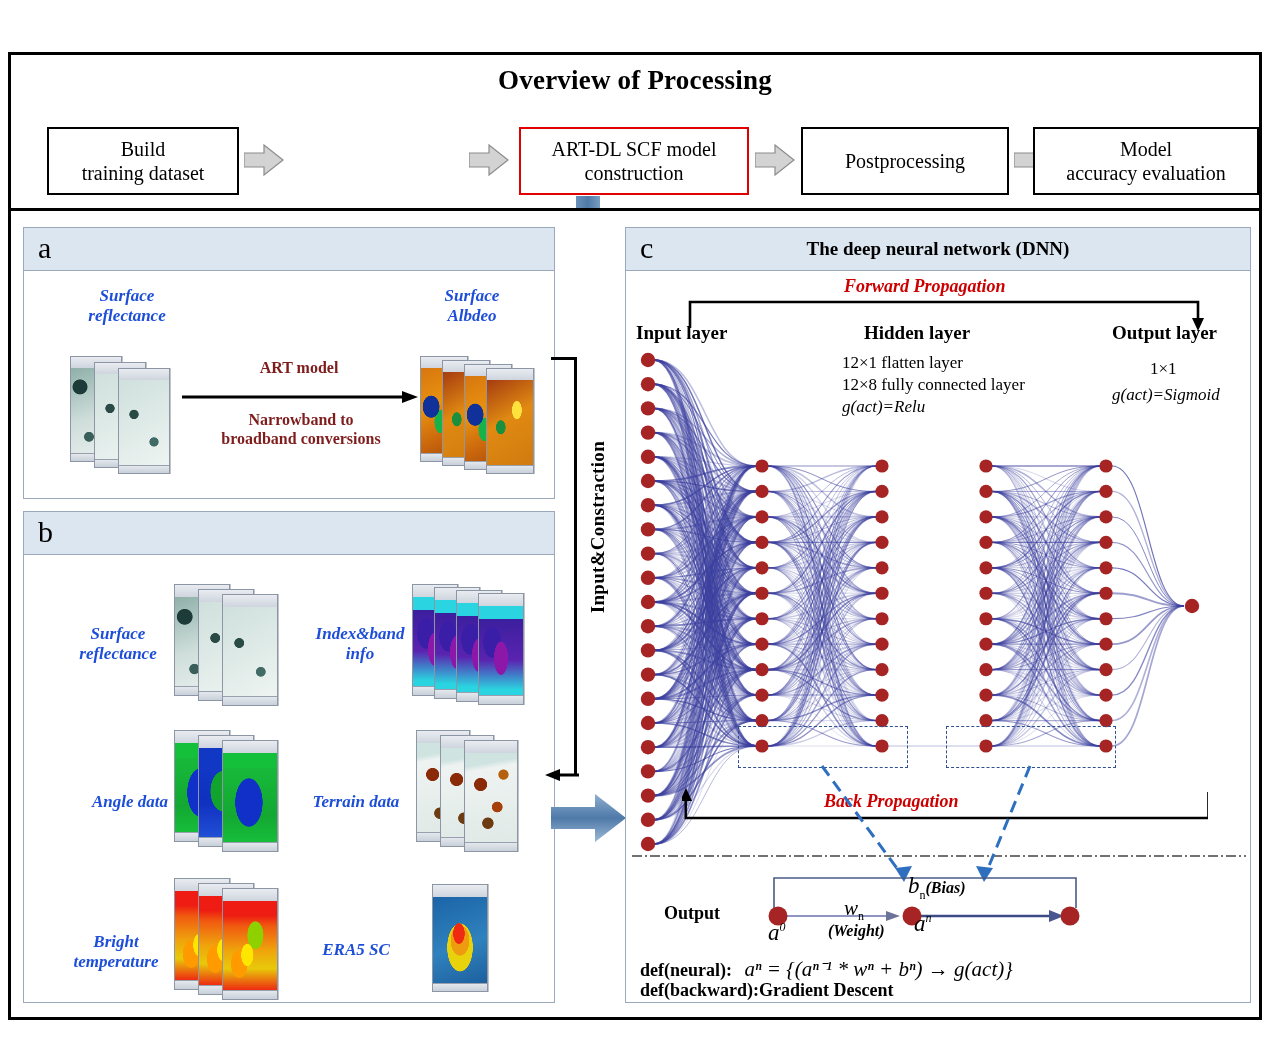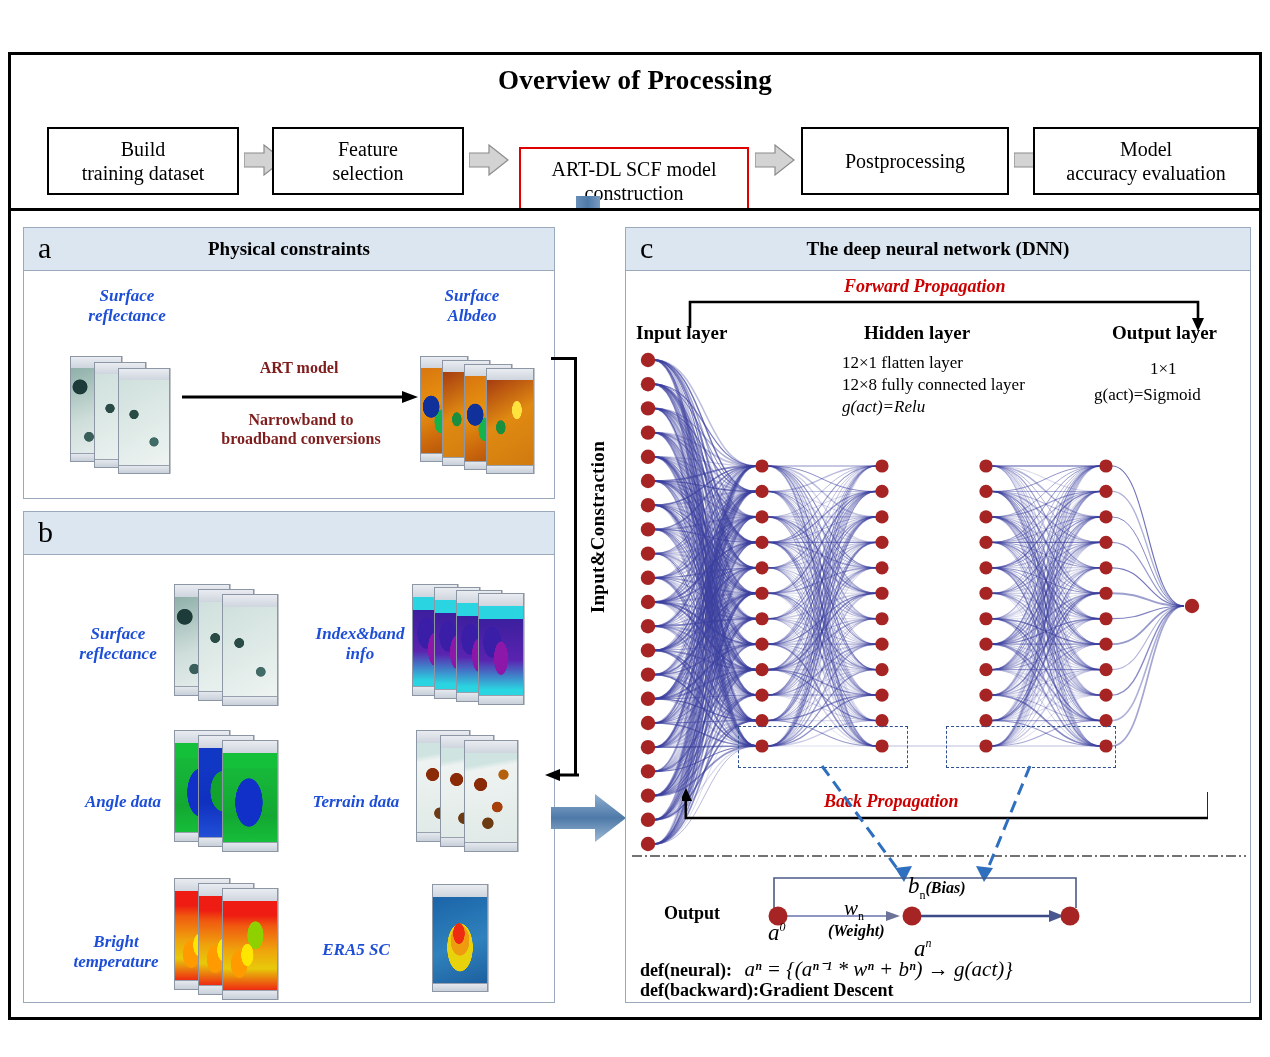--- a/index.html
+++ b/index.html
@@ -116,29 +116,25 @@
     <div id="overview-title">Overview of Processing</div>
 
     <div class="flow-box" style="left:36px;width:192px;height:68px;">
       <span style="white-space:pre-line">Build
 training dataset</span>
     </div>
     <svg class="flow-arrow" style="left:233px;" viewBox="0 0 40 34">
       <polygon points="0,10 20,10 20,2 39,17 20,32 20,24 0,24" fill="#d3d3d3" stroke="#8c8c8c" stroke-width="1.2"></polygon>
     </svg>
 
-    <div class="flow-box" style="left:261px;width:192px;height:68px;">
-      <span style="white-space:pre-line">Feature
-selection</span>
-    </div>
     <svg class="flow-arrow" style="left:458px;" viewBox="0 0 40 34">
       <polygon points="0,10 20,10 20,2 39,17 20,32 20,24 0,24" fill="#d3d3d3" stroke="#8c8c8c" stroke-width="1.2"></polygon>
     </svg>
 
-    <div class="flow-box red" style="left:508px;width:230px;height:68px;margin-top:20px;">
+    <div class="flow-box red" style="left:508px;width:230px;height:68px;">
       <span style="white-space:pre-line">ART-DL SCF model
 construction</span>
     </div>
     <svg class="flow-arrow" style="left:744px;" viewBox="0 0 40 34">
       <polygon points="0,10 20,10 20,2 39,17 20,32 20,24 0,24" fill="#d3d3d3" stroke="#8c8c8c" stroke-width="1.2"></polygon>
     </svg>
 
     <div class="flow-box" style="left:790px;width:208px;height:68px;">
       <span style="white-space:pre-line">Postprocessing</span>
     </div>
@@ -161,21 +157,20 @@
         </linearGradient>
       </defs>
     <polygon points="11,0 35,0 35,38 45,38 23,69 1,38 11,38" fill="url(#bgrad)"></polygon>
   </svg>
 
   <div class="frame" id="panels-frame">
 
     <div class="panel" style="left:12px;top:16px;width:532px;height:272px;">
       <div class="panel-head">
         <span class="panel-letter">a</span>
-        <span class="panel-head-title">Physical constraints</span>
       </div>
 
       <div class="lbl" style="left:28px;top:58px;width:150px;white-space:pre-line;">Surface
 reflectance</div>
       <div class="lbl" style="left:378px;top:58px;width:140px;white-space:pre-line;">Surface
 Albdeo</div>
 
       <div class="stack" style="left:46px;top:128px;width:104px;height:118px;">
         <div class="slab" style="left:0;width:52px;height:106px;">
             <div class="top"></div>
@@ -269,21 +264,21 @@
             <div class="img tex-index"></div>
             <div class="foot"></div>
           </div>
         <div class="slab" style="left:66px;top:9px;width:46px;height:112px;">
             <div class="top"></div>
             <div class="img tex-index"></div>
             <div class="foot"></div>
           </div>
       </div>
 
-      <div class="lbl" style="left:29px;top:280px;width:140px;">Angle data</div>
+      <div class="lbl" style="left:36px;top:280px;width:140px;">Angle data</div>
       <div class="stack" style="left:150px;top:218px;width:110px;height:124px;">
         <div class="slab" style="left:0;width:56px;height:112px;">
             <div class="top"></div>
             <div class="img tex-angle"></div>
             <div class="foot"></div>
           </div>
         <div class="slab" style="left:24px;top:5px;width:56px;height:112px;">
             <div class="top"></div>
             <div class="img tex-angle2"></div>
             <div class="foot"></div>
@@ -378,21 +373,21 @@
 
       <div class="lay-title" style="left:10px;top:94px;">Input layer</div>
       <div class="lay-title" style="left:238px;top:94px;">Hidden layer</div>
       <div class="lay-title" style="left:486px;top:94px;">Output layer</div>
 
       <div class="lay-sub" style="left:216px;top:124px;">12×1 flatten layer</div>
       <div class="lay-sub" style="left:216px;top:146px;">12×8 fully connected layer</div>
       <div class="lay-sub" style="left:216px;top:168px;font-style:italic;">g(act)=Relu</div>
 
       <div class="lay-sub" style="left:524px;top:130px;">1×1</div>
-      <div class="lay-sub" style="left:468px;top:156px;">g(act)=Sigmoid</div>
+      <div class="lay-sub" style="left:486px;top:156px;font-style:italic;">g(act)=Sigmoid</div>
 
       <svg id="dnn-canvas" style="left:0;top:0;width:626px;height:640px;" viewBox="0 0 626 640">
           <g>
             <path d="M28,132 C79,132 79,238 130,238" fill="none" stroke="#3b3f9e" stroke-width="1.5567616612914772" opacity="0.34459563382183933"></path>
             <path d="M28,132 C79,132 79,263.45454545454544 130,263.45454545454544" fill="none" stroke="#3b3f9e" stroke-width="1.496521199027319" opacity="0.7229005446577914"></path>
             <path d="M28,132 C79,132 79,288.9090909090909 130,288.9090909090909" fill="none" stroke="#3b3f9e" stroke-width="1.6394039634333013" opacity="0.47106161607944486"></path>
             <path d="M28,132 C79,132 79,314.3636363636364 130,314.3636363636364" fill="none" stroke="#3b3f9e" stroke-width="1.8568829064056664" opacity="0.6834296276529457"></path>
             <path d="M28,132 C79,132 79,339.8181818181818 130,339.8181818181818" fill="none" stroke="#3b3f9e" stroke-width="0.9820156574631183" opacity="0.7285552238992208"></path>
             <path d="M28,132 C79,132 79,365.27272727272725 130,365.27272727272725" fill="none" stroke="#3b3f9e" stroke-width="1.1305972100378001" opacity="0.28634505008642797"></path>
             <path d="M28,132 C79,132 79,390.72727272727275 130,390.72727272727275" fill="none" stroke="#3b3f9e" stroke-width="1.992036134513112" opacity="0.21246876002869977"></path>
@@ -1051,21 +1046,21 @@
       <div style="position:absolute;left:142px;top:692px;font-style:italic;font-size:23px;">
         <span>a</span><span class="sup">0</span>
       </div>
       <div style="position:absolute;left:218px;top:668px;font-style:italic;font-size:21px;">
         <span>w</span><span class="sub">n</span>
       </div>
       <div style="position:absolute;left:202px;top:694px;font-style:italic;font-weight:bold;font-size:16px;">(Weight)</div>
       <div style="position:absolute;left:282px;top:645px;font-style:italic;font-size:23px;">
         <span>b</span><span class="sub">n</span><span style="font-weight:bold;font-size:16px;">(Bias)</span>
       </div>
-      <div style="position:absolute;left:288px;top:708px;font-style:italic;font-size:23px;">
+      <div style="position:absolute;left:288px;top:683px;font-style:italic;font-size:23px;">
         <span>a</span><span class="sup">n</span>
       </div>
 
       <div class="eqline" style="left:14px;top:726px;">
         <span>def(neural):</span>
         <span class="eqmath" style="margin-left:8px;">aⁿ = {(aⁿ⁻¹ * wⁿ + bⁿ) → g(act)}</span>
       </div>
       <div class="eqline" style="left:14px;top:752px;">def(backward):Gradient Descent</div>
     </div>
 

